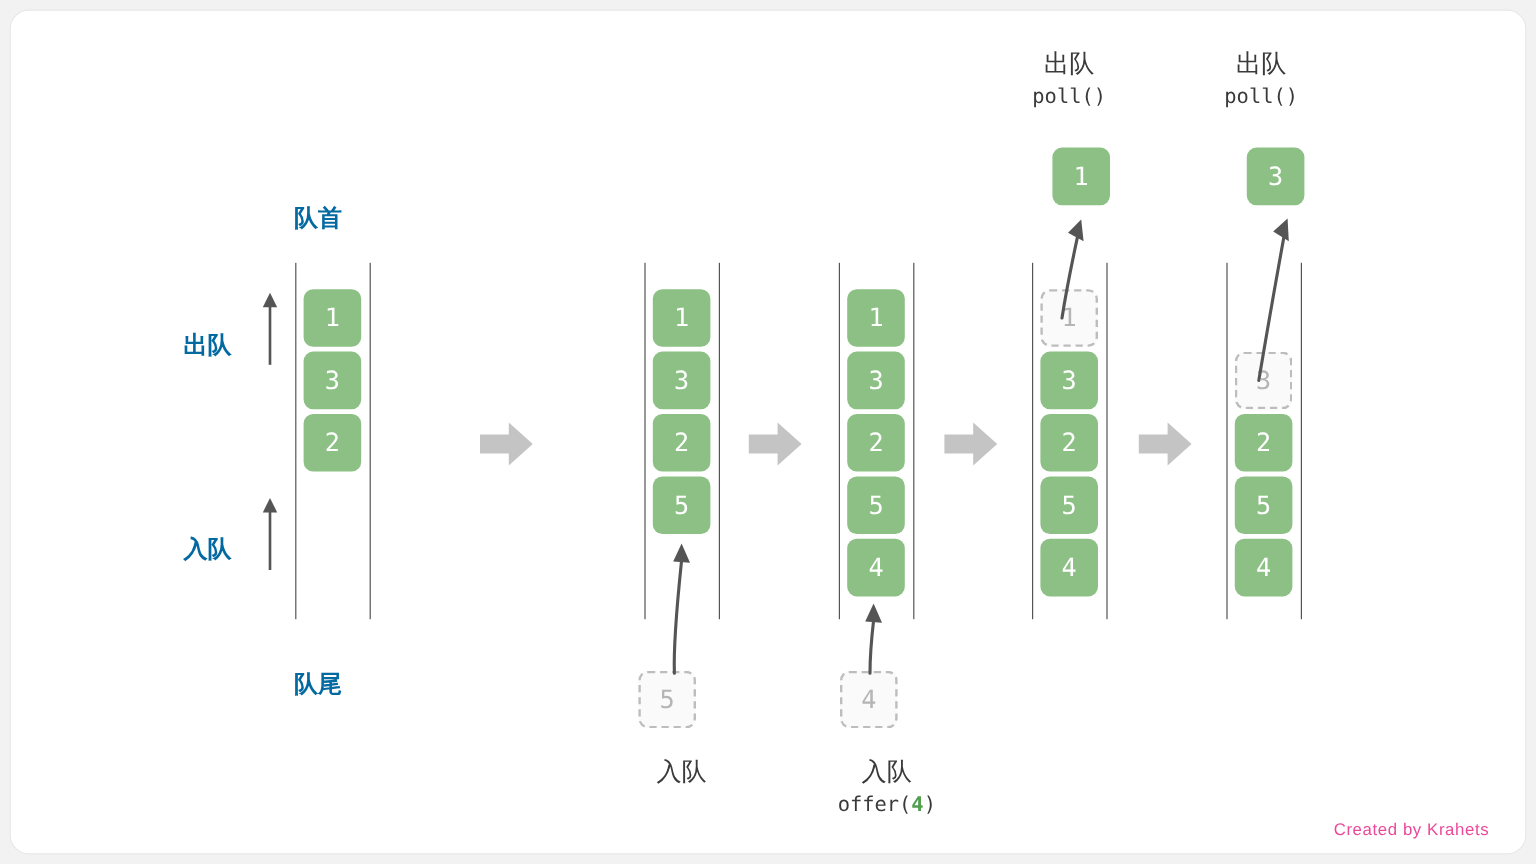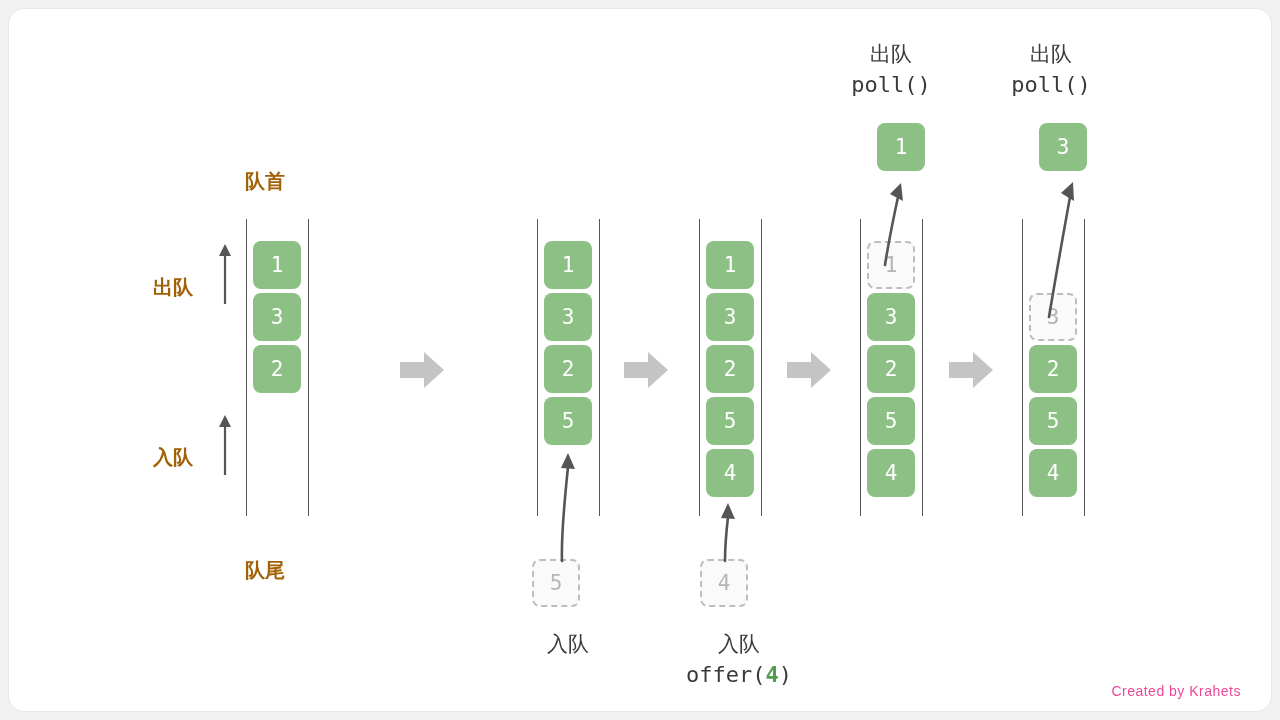--- a/index.html
+++ b/index.html
@@ -36,36 +36,36 @@
     font-size: 25px; font-weight: bold; color: #3a3a3a;
     font-family: "Liberation Sans", sans-serif;
   }
   #title-badge .en {
     font-size: 24px; color: #4a4a4a;
     font-family: "DejaVu Sans Mono", monospace;
   }
 
   
   .cap-bold {
-    font-size: 20px; font-weight: bold; color: #a16207;
+    font-size: 20px; font-weight: bold; color: #0369a1;
     font-family: "Liberation Sans", sans-serif;
     white-space: nowrap;
     text-align: right;
   }
   .op-label {
     text-align: center; white-space: nowrap; line-height: 1.45;
   }
   .op-label .cn {
     display: block;
     font-size: 21px; color: #3a3a3a;
     font-family: "Liberation Sans", sans-serif;
   }
   .op-label .code {
     display: block;
-    font-size: 22px; color: #3a3a3a;
+    font-size: 17px; color: #3a3a3a;
     font-family: "DejaVu Sans Mono", monospace;
   }
   .op-label .code .num { color: #519f4e; font-weight: bold; }
   .rail {
     top: 210px; height: 297px;
     width: 1px; background: #555555;
   }
   .cells {
     top: 232px;
     width: 100px;

